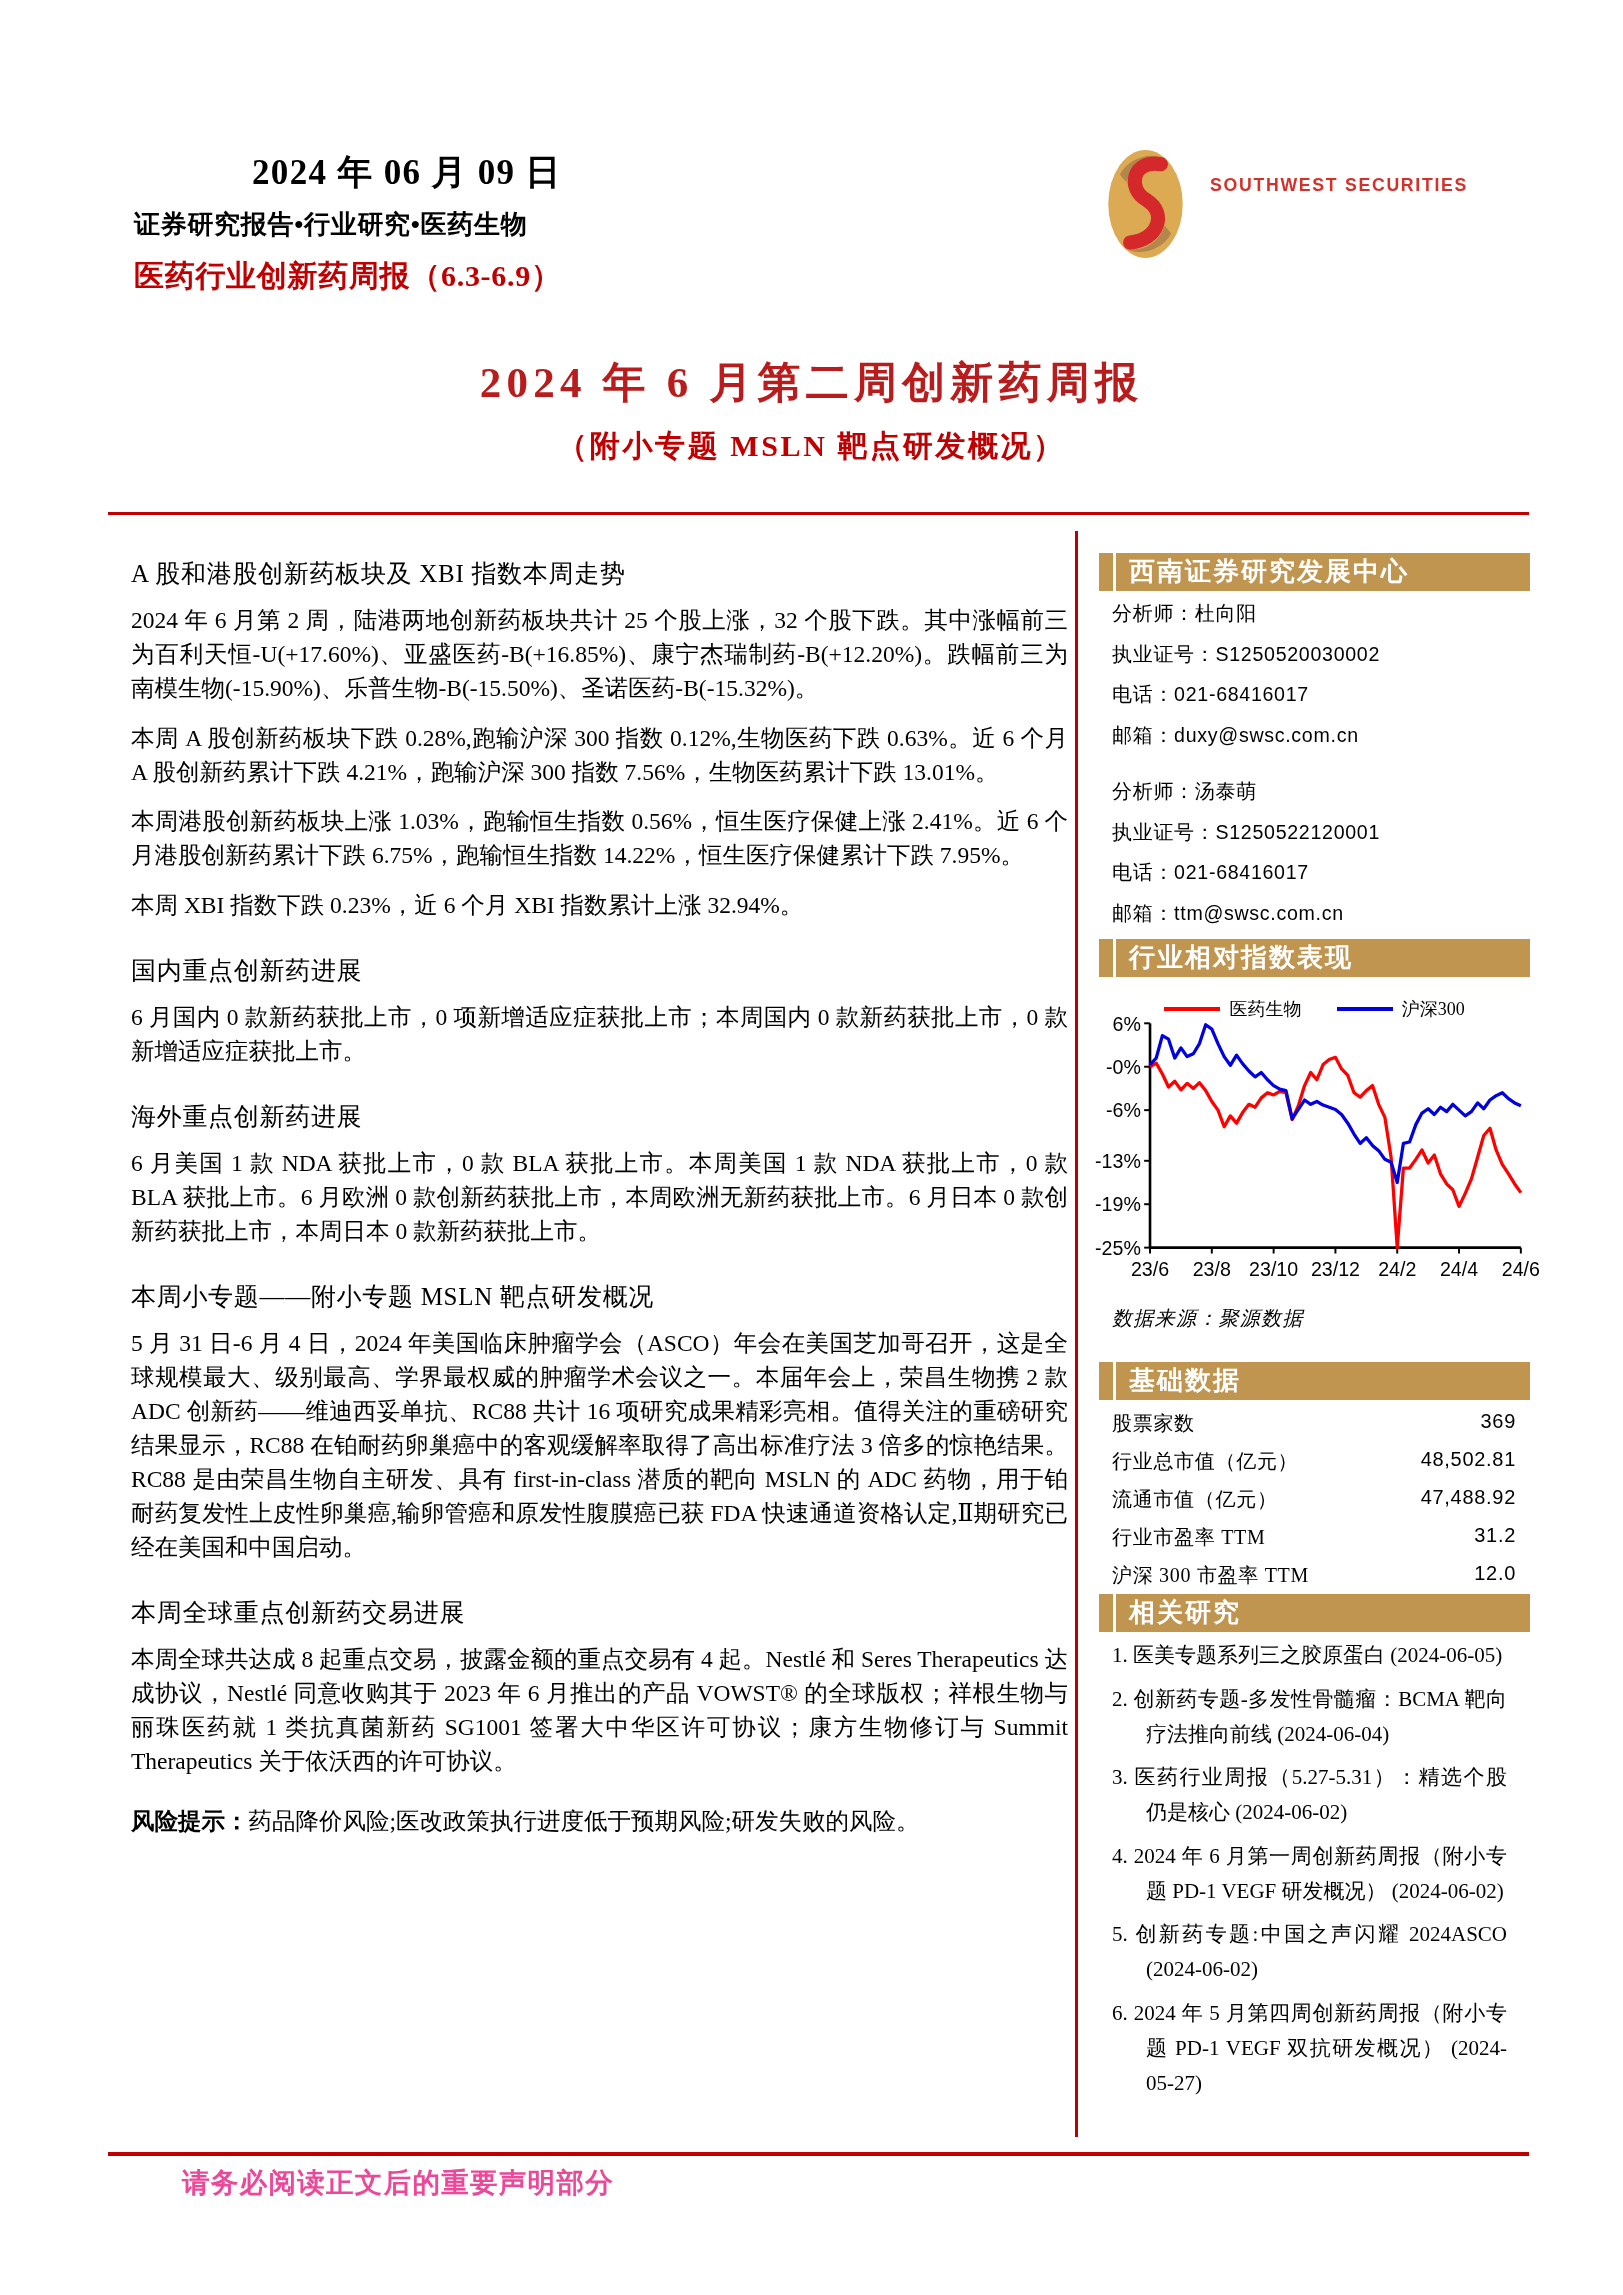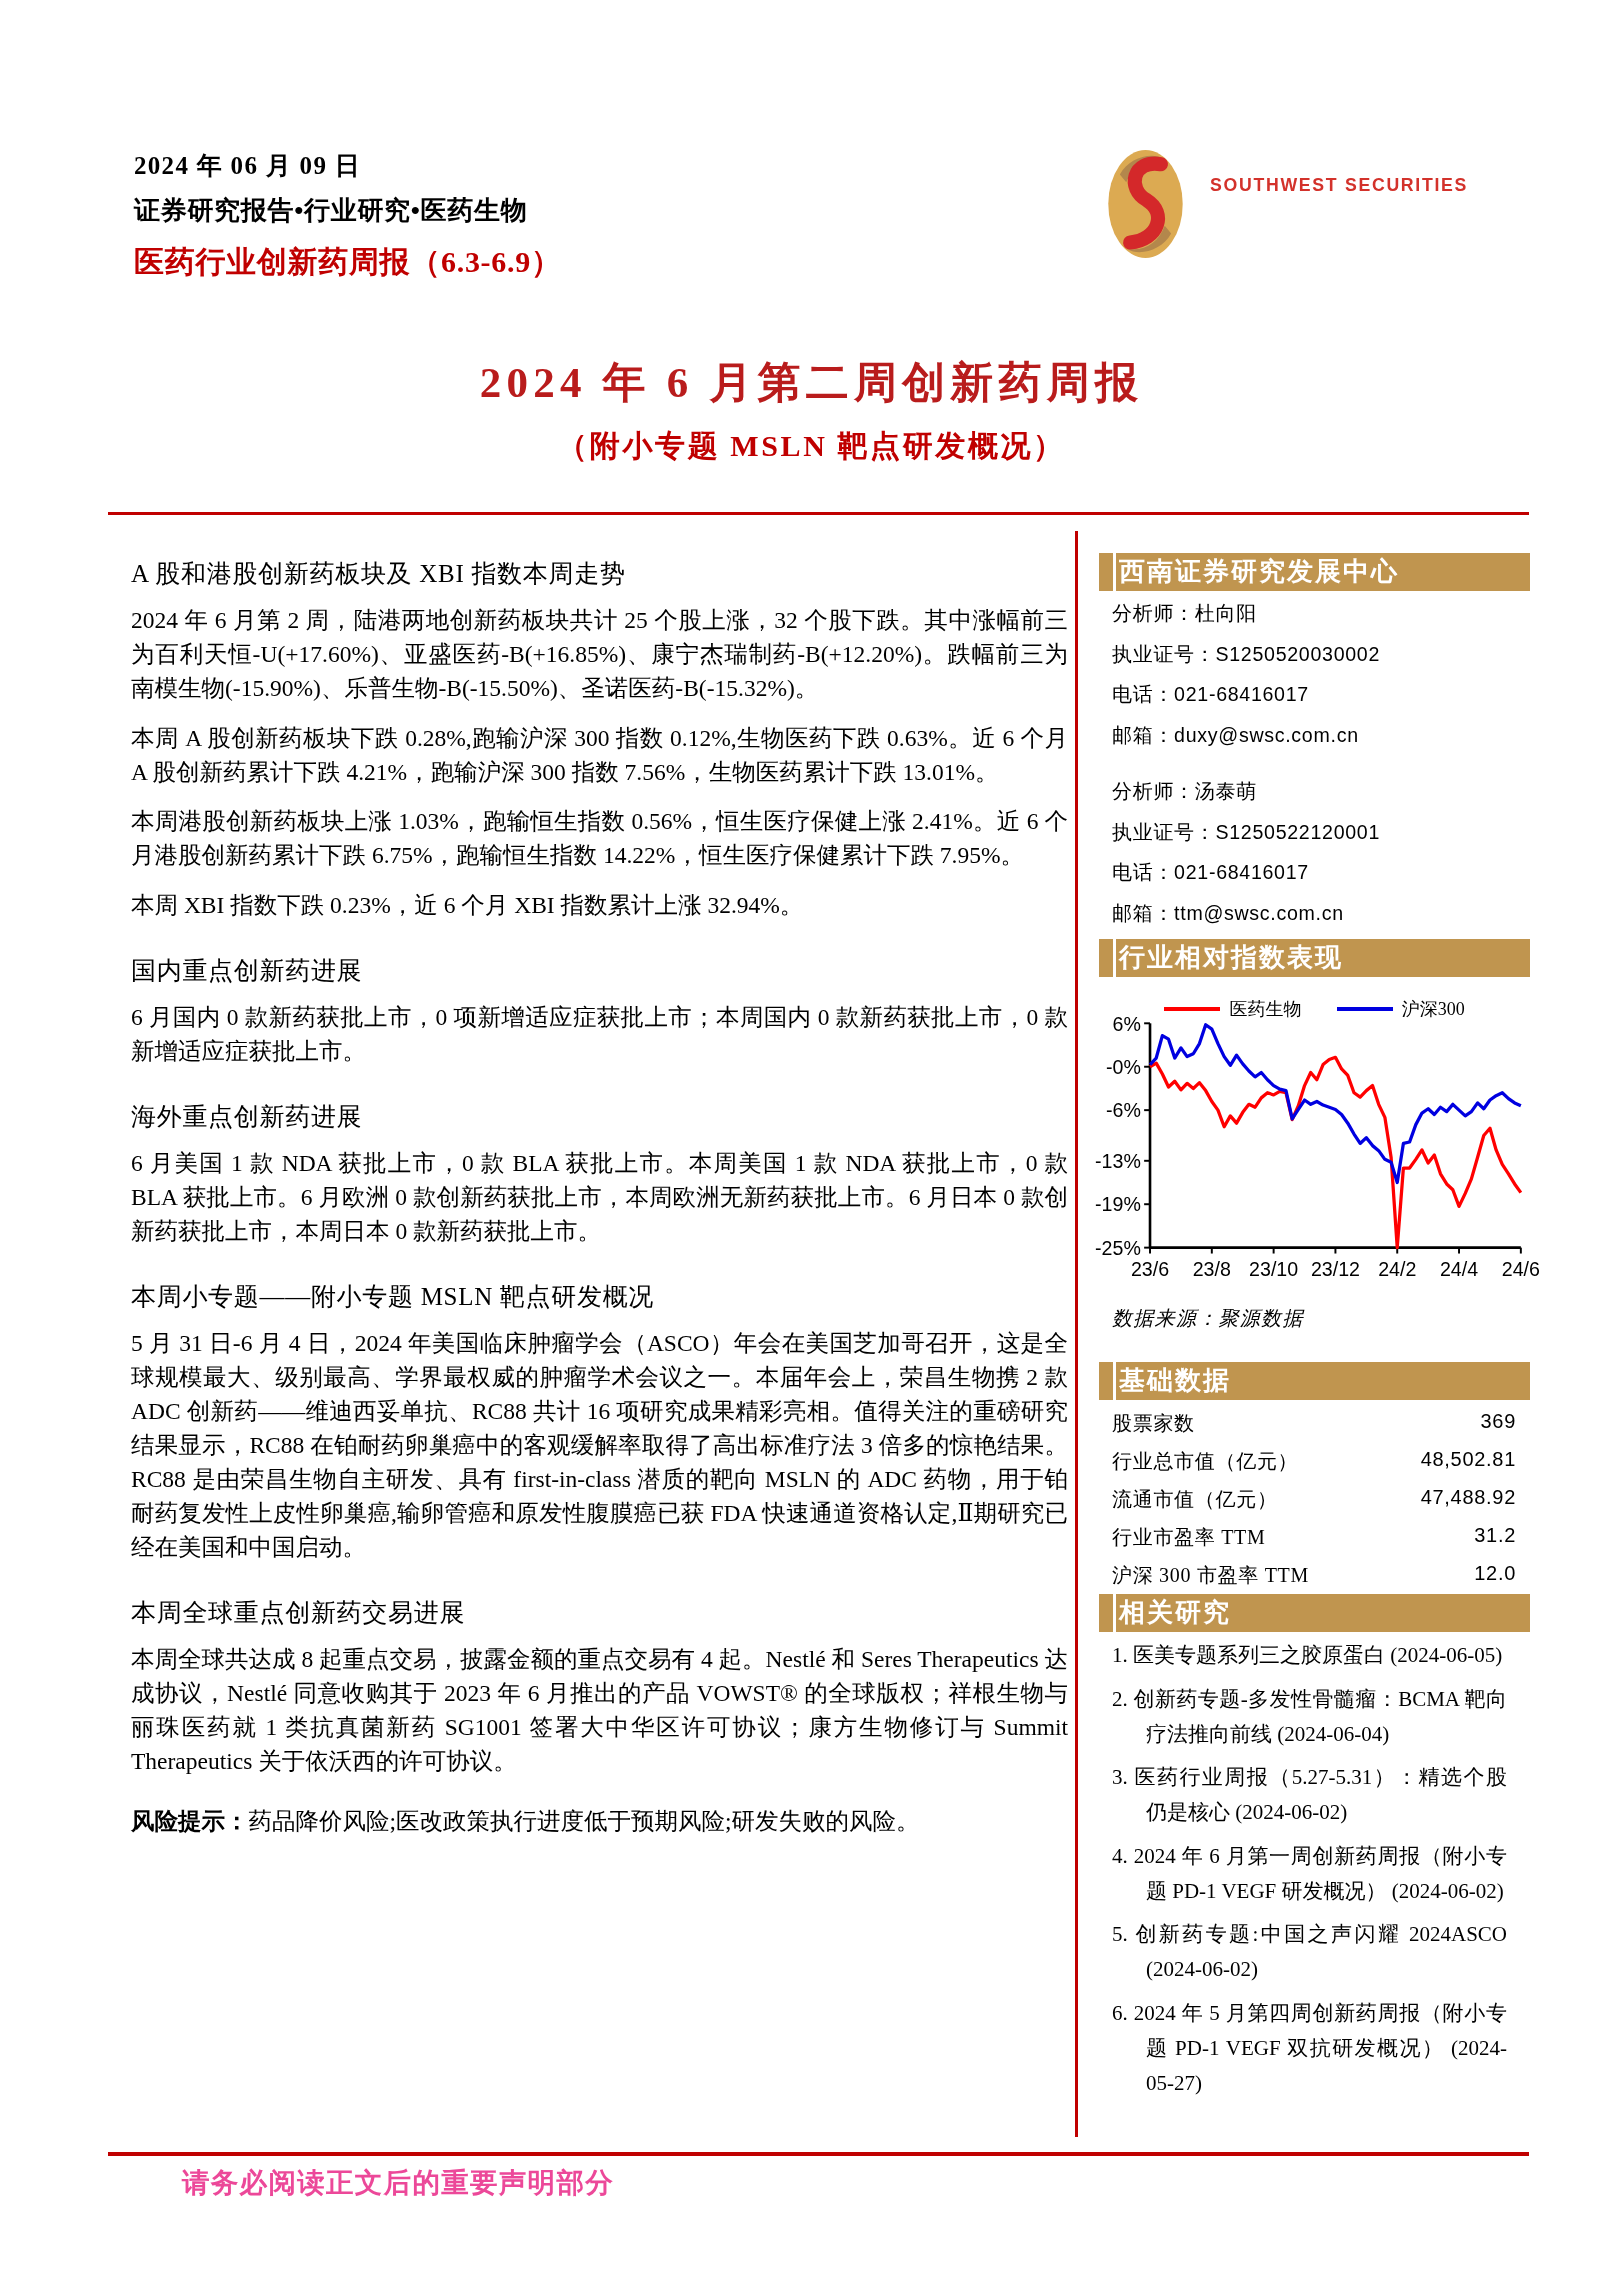--- a/index.html
+++ b/index.html
@@ -1,21 +1,21 @@
 <!DOCTYPE html>
 <html style="font-size:10.5px"><head>
 <meta charset="utf-8">
 <style>
   html,body{margin:0;padding:0;background:#ffffff;}
   #page{position:relative;width:1623px;height:2295px;background:#ffffff;overflow:hidden;
         font-family:"Liberation Serif","DejaVu Serif",serif;color:#000;}
 
   
   .header-left{position:absolute;left:134px;top:149px;}
-  .hdr-date{font-size:25px;font-weight:bold;letter-spacing:1.3px;}
+  .hdr-date{font-size:35px;font-weight:bold;letter-spacing:1.3px;text-align:right;}
   .hdr-cat{font-size:26px;font-weight:bold;margin-top:10.5px;letter-spacing:0.7px;}
   .hdr-series{font-size:30px;font-weight:bold;color:#c00000;margin-top:14.4px;letter-spacing:0.7px;}
 
   .logo{position:absolute;left:1107px;top:148px;display:flex;align-items:flex-start;}
   .logo-egg{width:77px;height:112px;}
   .logo-txt{margin-left:26px;padding-top:18.3px;}
   .logo-cn{font-size:60px;font-weight:bold;color:#d3322b;letter-spacing:6.5px;line-height:1;}
   .logo-en{font-size:17.7px;font-weight:bold;color:#d3322b;letter-spacing:1.7px;margin-top:9.2px;
            font-family:"Liberation Sans","DejaVu Sans",sans-serif;text-align:right;}
 
@@ -34,21 +34,21 @@
   
   .main{position:absolute;left:131px;top:557px;width:937px;}
   .sec-h{font-size:25px;font-weight:normal;margin:32px 0 13px 0;letter-spacing:0.7px;}
   .sec-h:first-child{margin-top:0;}
   .body-p{font-size:23.5px;line-height:34px;text-align:justify;margin:0 0 15.7px 0;}
   .risk-p{font-size:23.5px;line-height:34px;margin-top:26px;}
   .risk-label{font-weight:bold;}
 
   
   .banner{position:absolute;left:1099px;width:431px;height:38px;background:#c0954f;color:#fff;
-          font-size:26px;font-weight:bold;line-height:37px;padding-left:20px;box-sizing:border-box;
+          font-size:26px;font-weight:bold;line-height:37px;padding-left:30px;box-sizing:border-box;
           letter-spacing:2px;}
   .banner .notch{position:absolute;left:14.4px;top:0;width:2.6px;height:100%;background:#fff;}
   #banner-center{top:553px;}
   #banner-chart{top:939px;}
   #banner-basic{top:1362px;}
   #banner-related{top:1594px;}
 
   .analysts{position:absolute;left:1112px;top:600px;width:405px;font-size:20px;}
   .an-block{margin-bottom:29px;}
   .an-row{margin-bottom:13.7px;letter-spacing:0.7px;}

